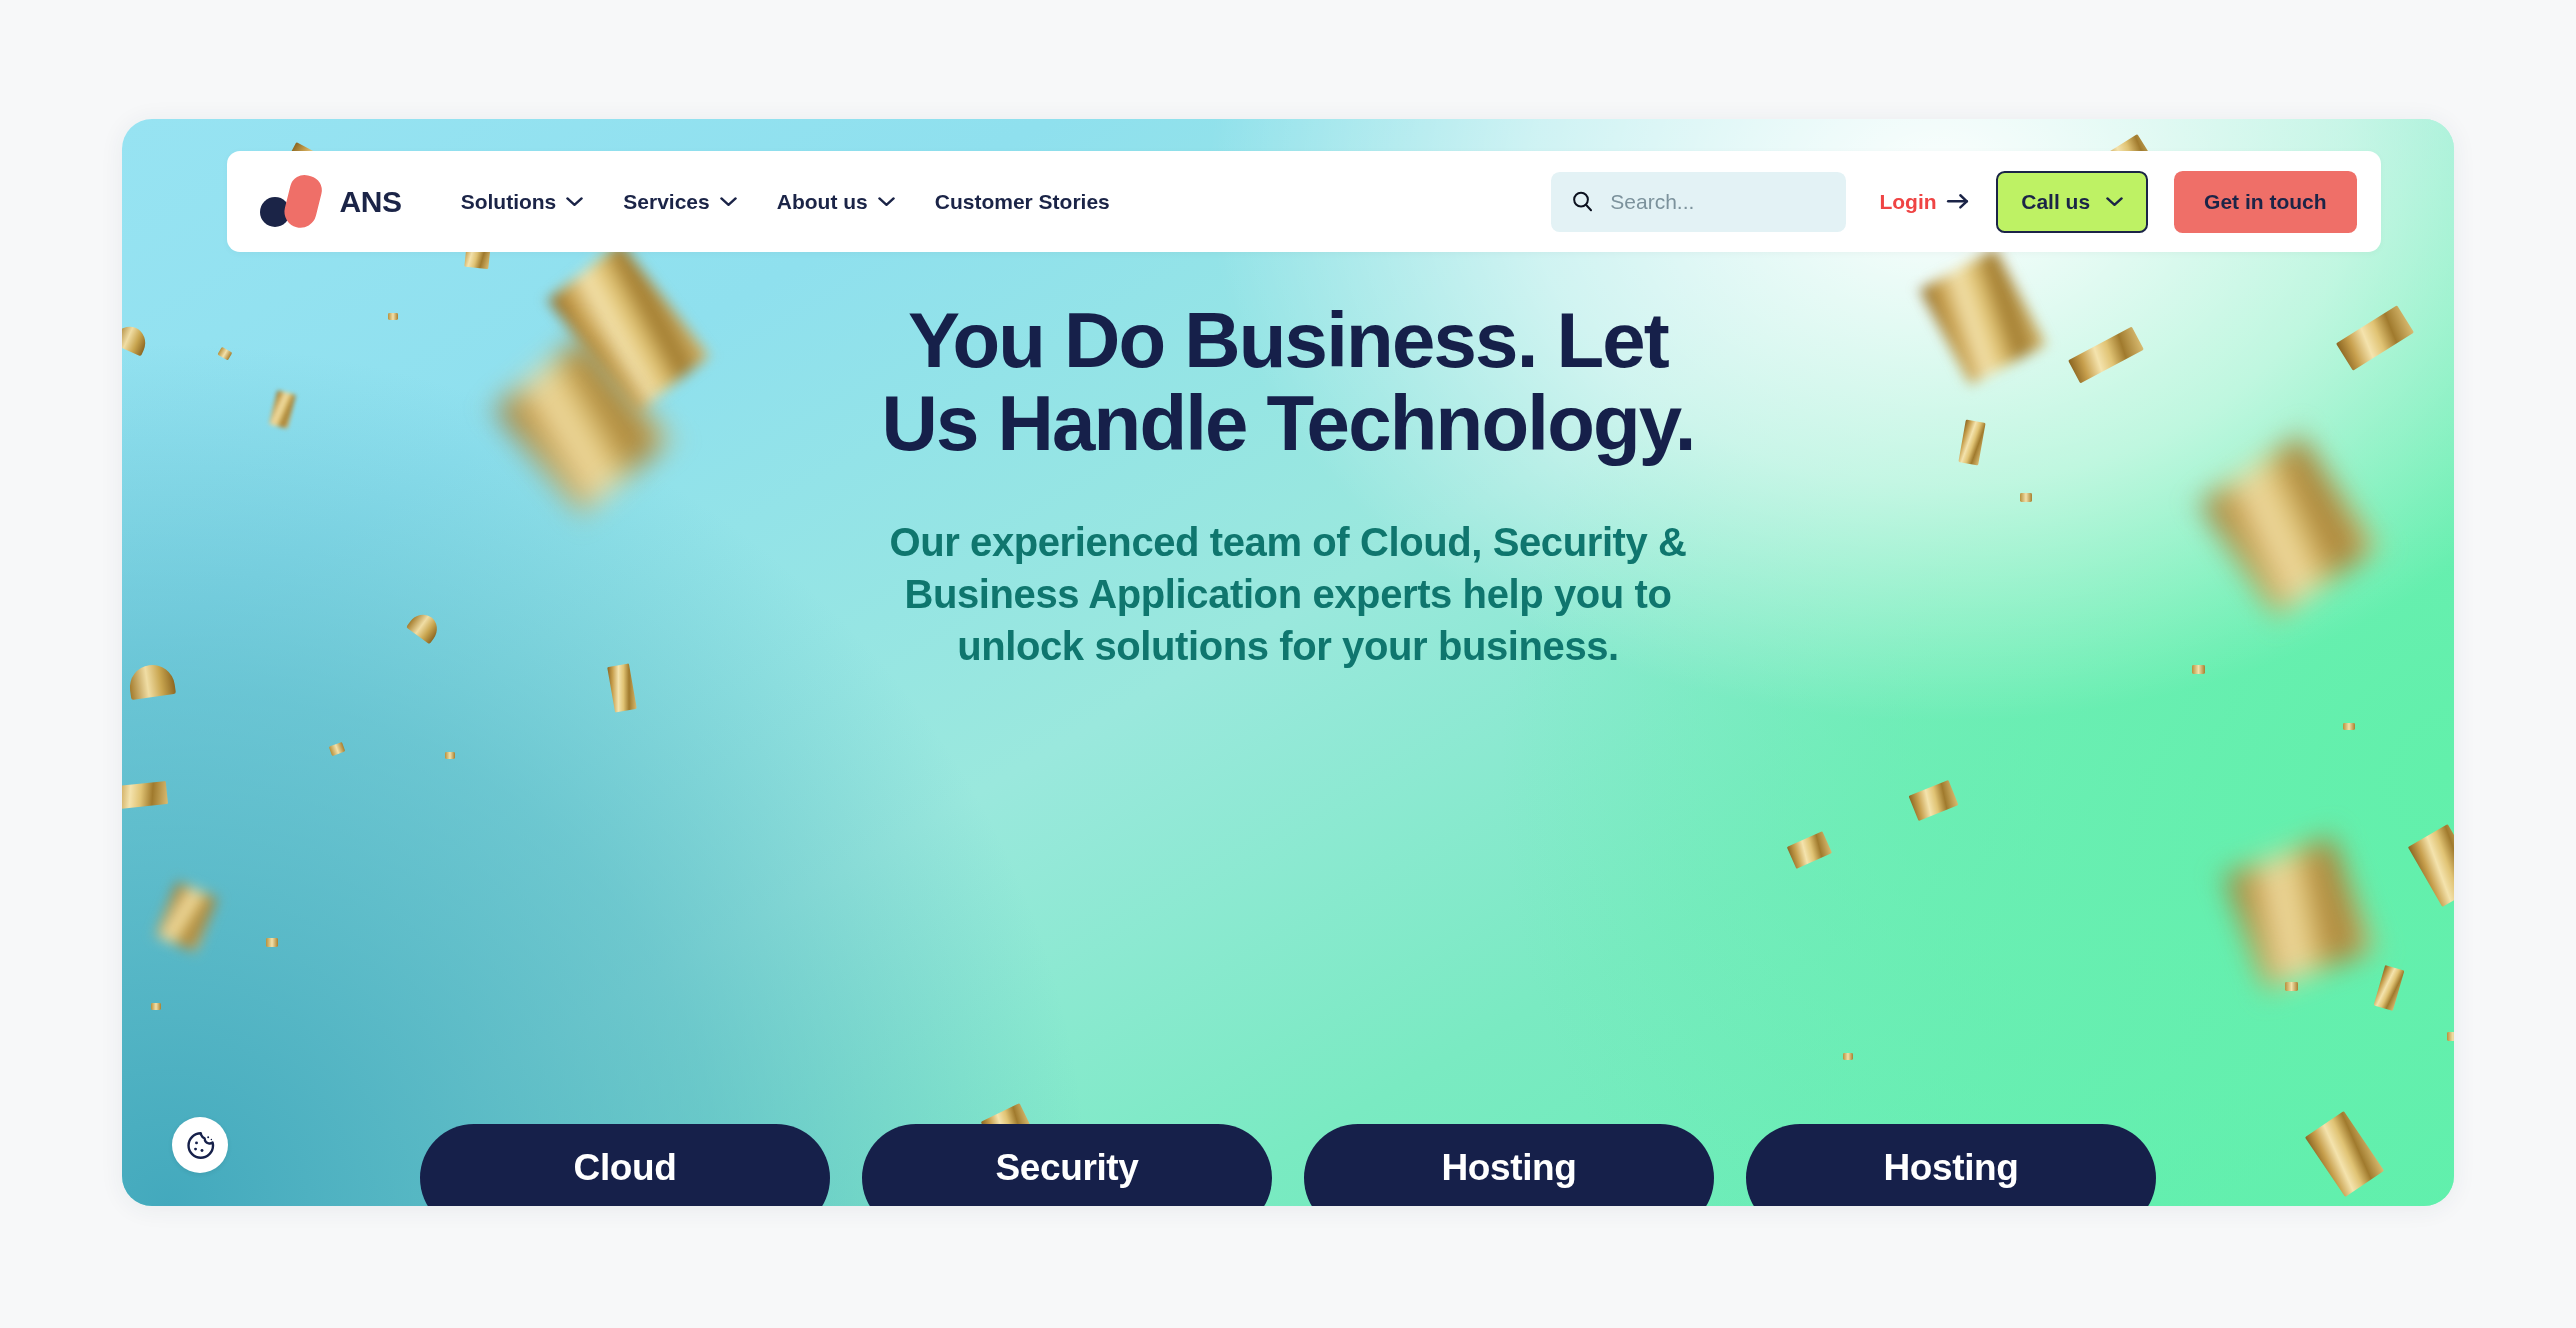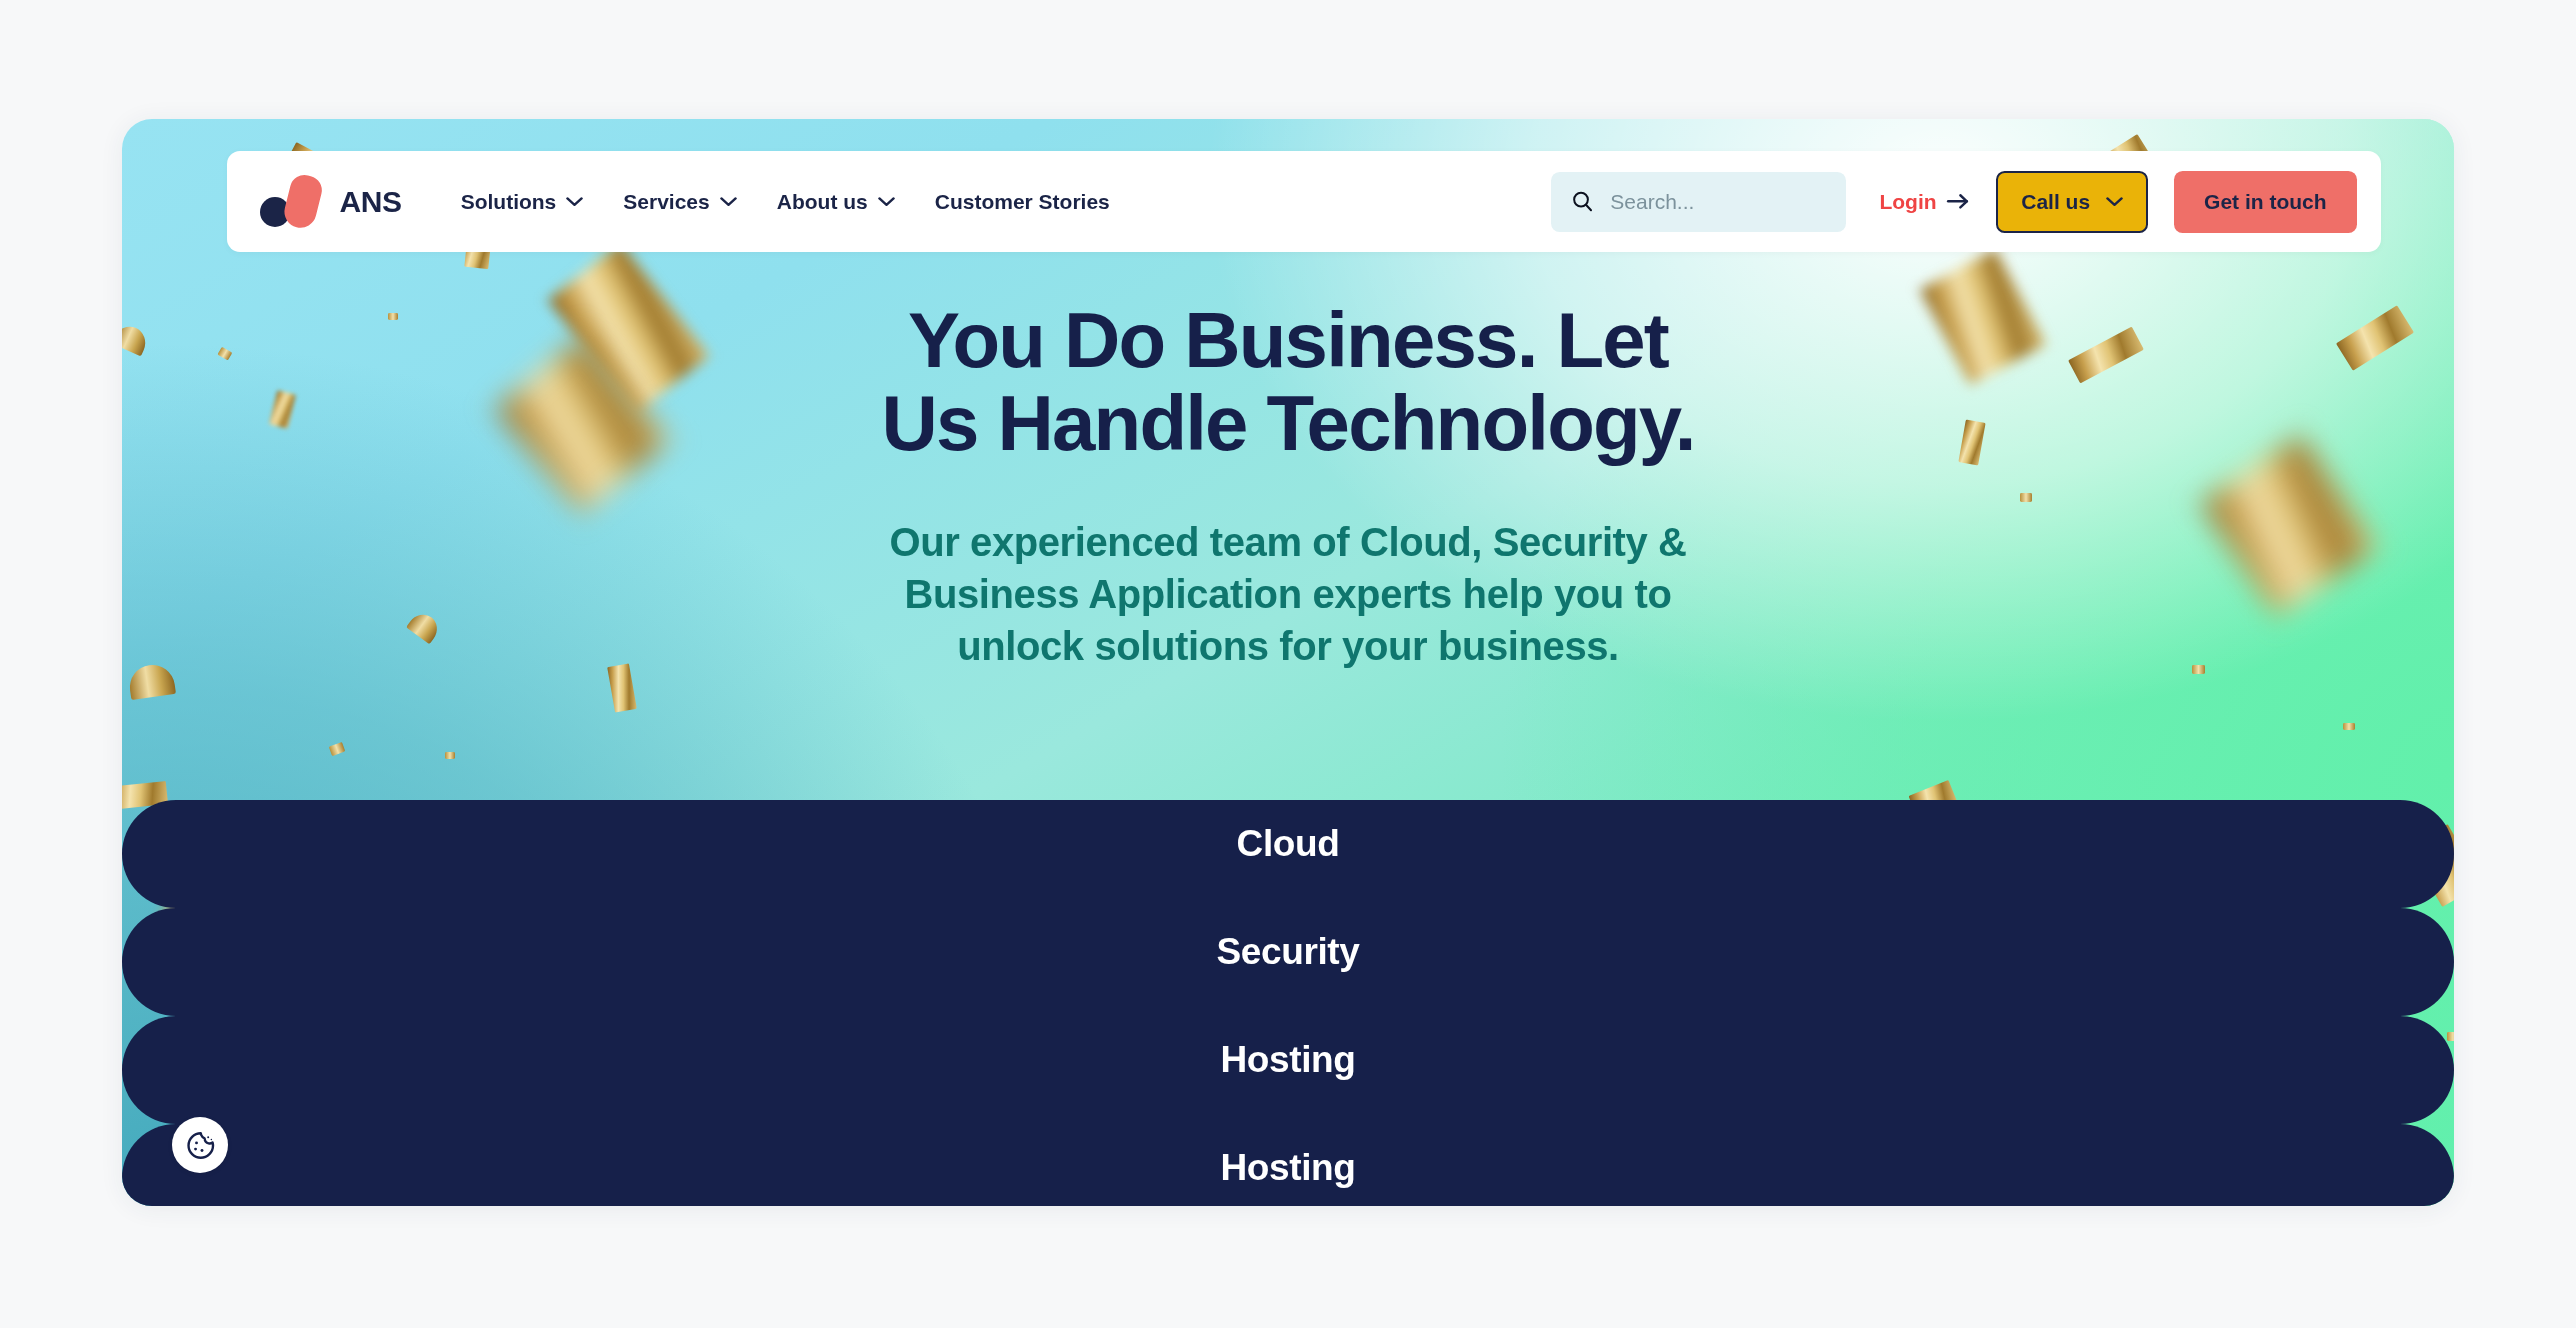--- a/index.html
+++ b/index.html
@@ -175,21 +175,21 @@
 
   
   .btn-callus {
     display: flex;
     align-items: center;
     gap: 16px;
     height: 62px;
     padding: 0 23px;
     border: 2.2px solid #1b2447;
     border-radius: 8.6px;
-    background: #eab308;
+    background: #bef264;
     font-size: 21px;
     font-weight: 700;
     color: #1b2447;
     cursor: pointer;
     white-space: nowrap;
   }
 
   
   .btn-cta {
     display: flex;
@@ -237,21 +237,21 @@
     max-width: 1236px;
   }
 
   
   .pill-row {
     position: absolute;
     left: 0; right: 0;
     bottom: -26px;
     display: flex;
     justify-content: center;
-    flex-direction: column;
+    gap: 32px;
   }
   .pill {
     min-width: 410px;
     height: 108px;
     border-radius: 58px;
     background: #16204a;
     color: #ffffff;
     font-size: 37px;
     font-weight: 700;
     letter-spacing: -0.4px;

